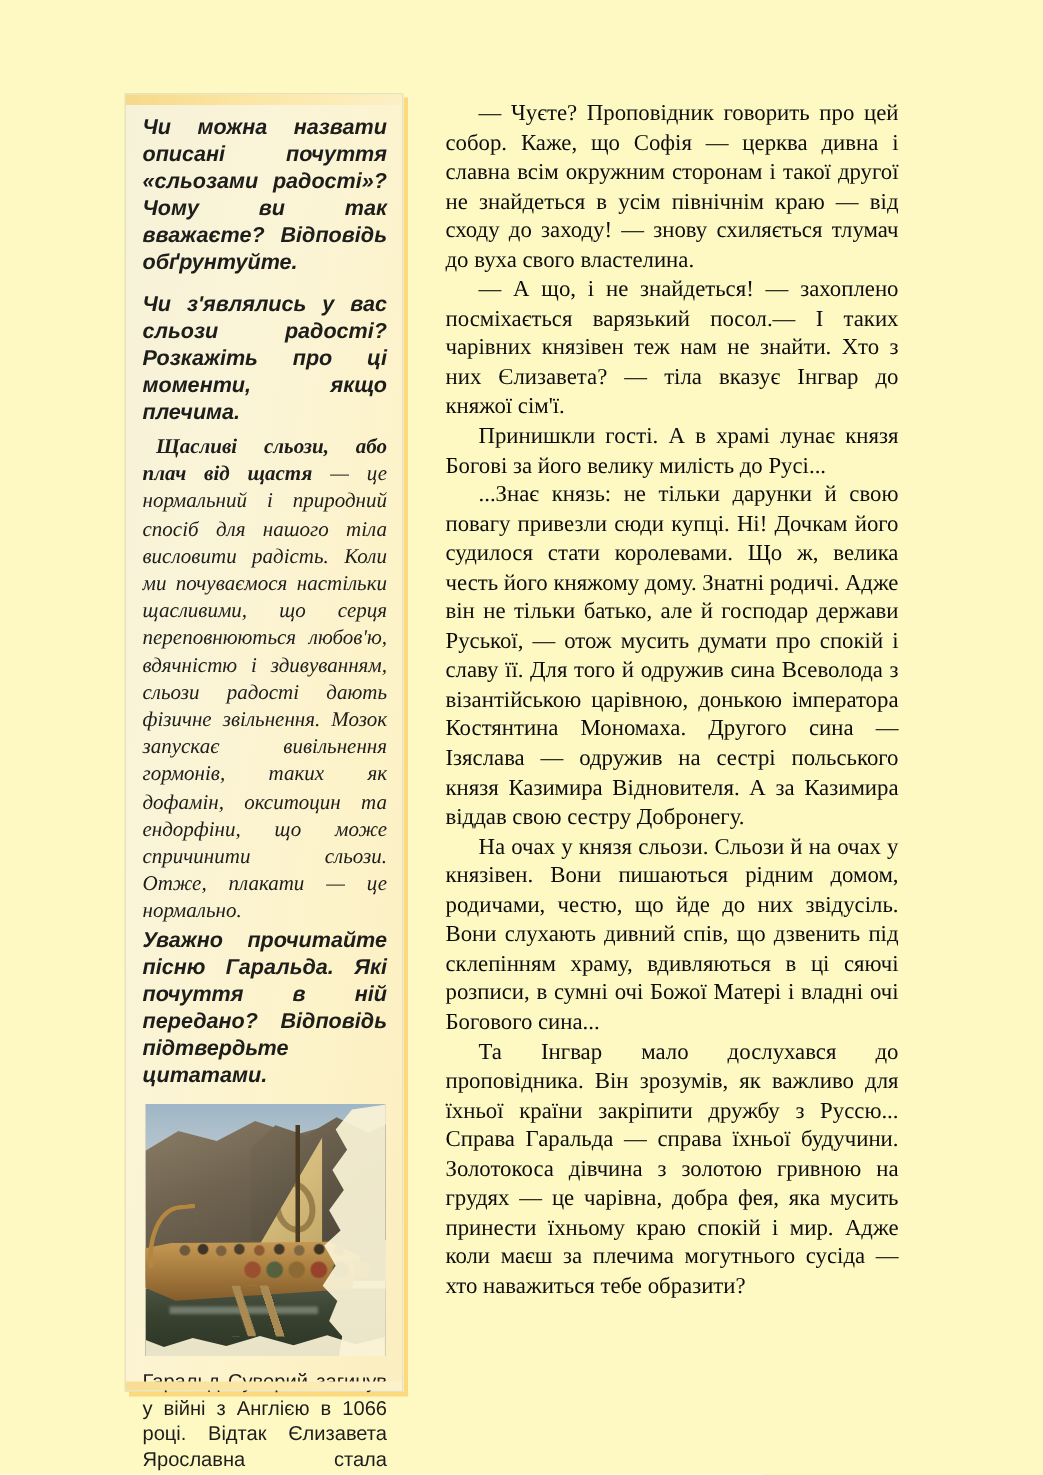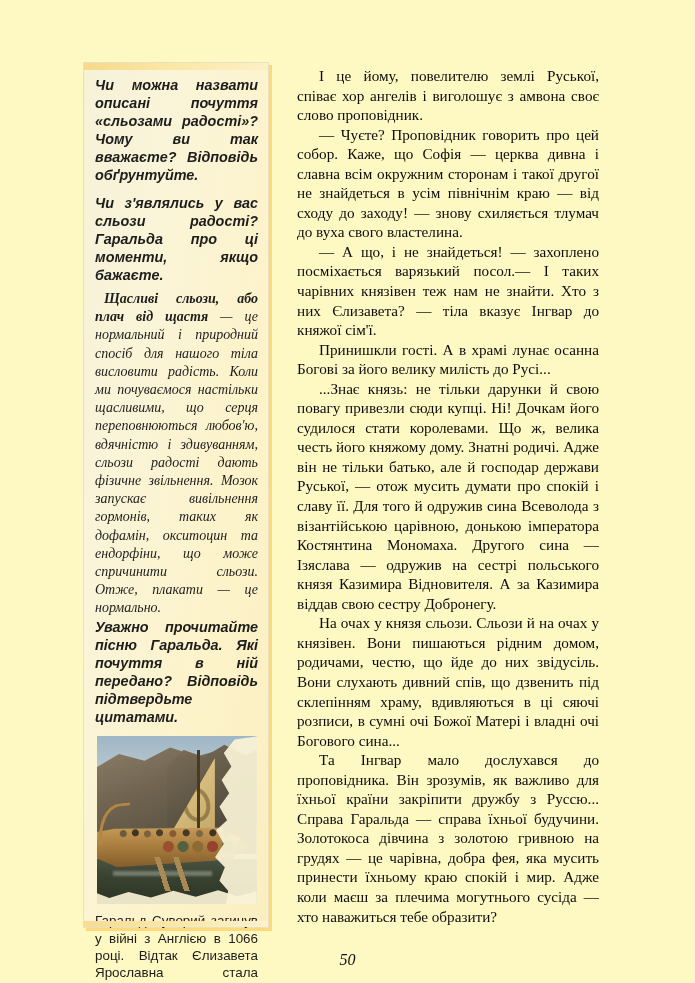--- a/index.html
+++ b/index.html
@@ -237,21 +237,21 @@
 
 <div id="page">
 
   <aside id="sidebar">
     <div class="band-top"></div>
 
     <div class="inner">
 
       <p class="q-block">Чи можна назвати описані почуття «сльозами радості»? Чому ви так вважаєте? Відповідь обґрунтуйте.</p>
 
-      <p class="q-block">Чи з'являлись у вас сльози радості? Гаральда про ці моменти, якщо бажаєте.</p>
+      <p class="q-block">Чи з'являлись у вас сльози радості? Розкажіть про ці моменти, якщо плечима.</p>
 
 
       <p class="quote-block">
         <b>Щасливі сльози, або плач від щастя</b><span> — це нормальний і природний спосіб для нашого тіла висловити радість. Коли ми почуваємося настільки щасливими, що серця переповнюються любов'ю, вдячністю і здивуванням, сльози радості дають фізичне звільнення. Мозок запускає вивільнення гормонів, таких як дофамін, окситоцин та ендорфіни, що може спричинити сльози. Отже, плакати — це нормально.</span>
       </p>
 
       <p class="q-block">Уважно прочитайте пісню Гаральда. Які почуття в ній передано? Відповідь підтвердьте цитатами.</p>
 
       <div class="illus-wrap">
         <div class="illus">
@@ -275,24 +275,22 @@
         </div>
       </div>
 
       <p class="caption">Гаральд Суворий загинув у війні з Англією в 1066 році. Відтак Єлизавета Ярославна стала дружиною короля Данії Свена Естрідсена...</p>
     </div>
 
     <div class="band-bottom"></div>
   </aside>
 
   <div id="main-col">
-    <p>І це йому, повелителю землі Руської, співає хор ангелів і виголошує з амвона своє слово проповідник.</p>
     <p>— Чуєте? Проповідник говорить про цей собор. Каже, що Софія — церква дивна і славна всім окружним сторонам і такої другої не знайдеться в усім північнім краю — від сходу до заходу! — знову схиляється тлумач до вуха свого властелина.</p>
     <p>— А що, і не знайдеться! — захоплено посміхається варязький посол.— І таких чарівних князівен теж нам не знайти. Хто з них Єлизавета? — тіла вказує Інгвар до княжої сім'ї.</p>
-    <p>Принишкли гості. А в храмі лунає осанна Богові за його велику милість до Русі...</p>
+    <p>Принишкли гості. А в храмі лунає князя Богові за його велику милість до Русі...</p>
     <p>...Знає князь: не тільки дарунки й свою повагу привезли сюди купці. Ні! Дочкам його судилося стати королевами. Що ж, велика честь його княжому дому. Знатні родичі. Адже він не тільки батько, але й господар держави Руської, — отож мусить думати про спокій і славу її. Для того й одружив сина Всеволода з візантійською царівною, донькою імператора Костянтина Мономаха. Другого сина — Ізяслава — одружив на сестрі польського князя Казимира Відновителя. А за Казимира віддав свою сестру Добронегу.</p>
     <p>На очах у князя сльози. Сльози й на очах у князівен. Вони пишаються рідним домом, родичами, честю, що йде до них звідусіль. Вони слухають дивний спів, що дзвенить під склепінням храму, вдивляються в ці сяючі розписи, в сумні очі Божої Матері і владні очі Богового сина...</p>
     <p>Та Інгвар мало дослухався до проповідника. Він зрозумів, як важливо для їхньої країни закріпити дружбу з Руссю... Справа Гаральда — справа їхньої будучини. Золотокоса дівчина з золотою гривною на грудях — це чарівна, добра фея, яка мусить принести їхньому краю спокій і мир. Адже коли маєш за плечима могутнього сусіда — хто наважиться тебе образити?</p>
   </div>
 
-  <div id="folio">50</div>
 
 </div>
 
 </body></html>

